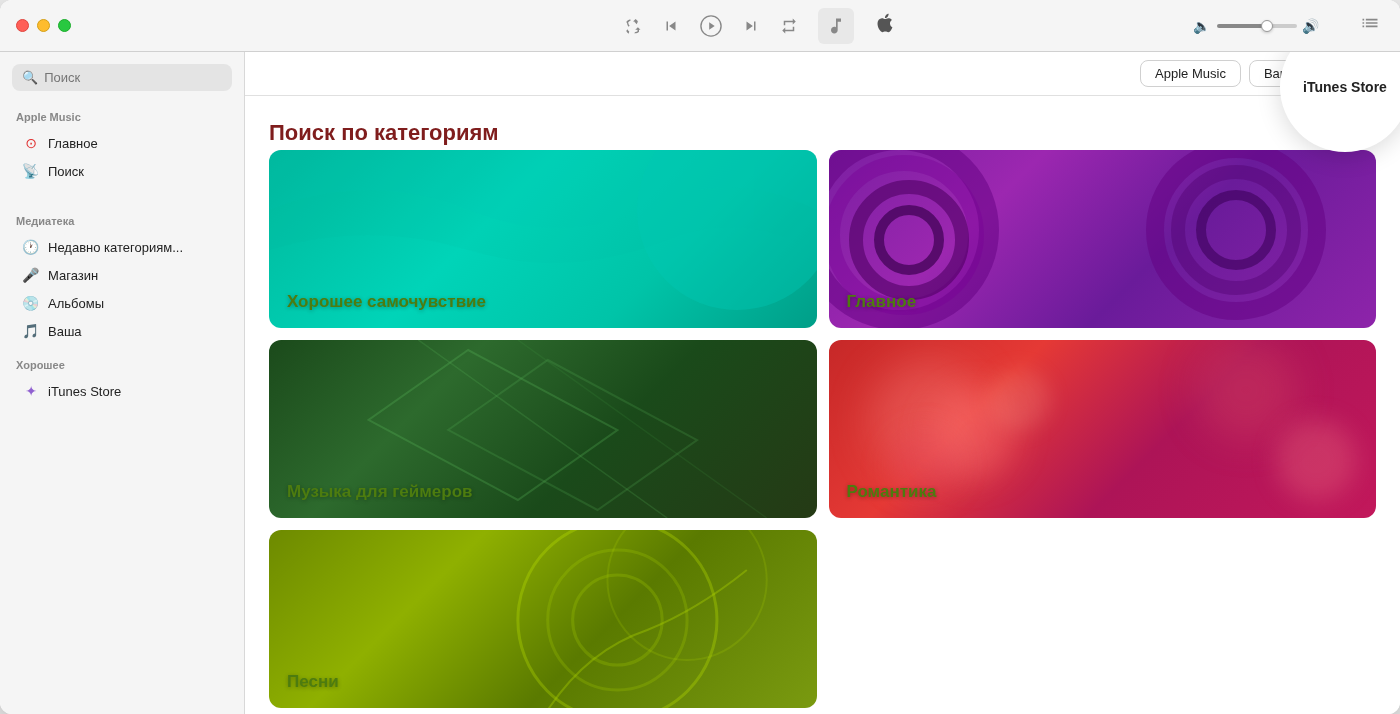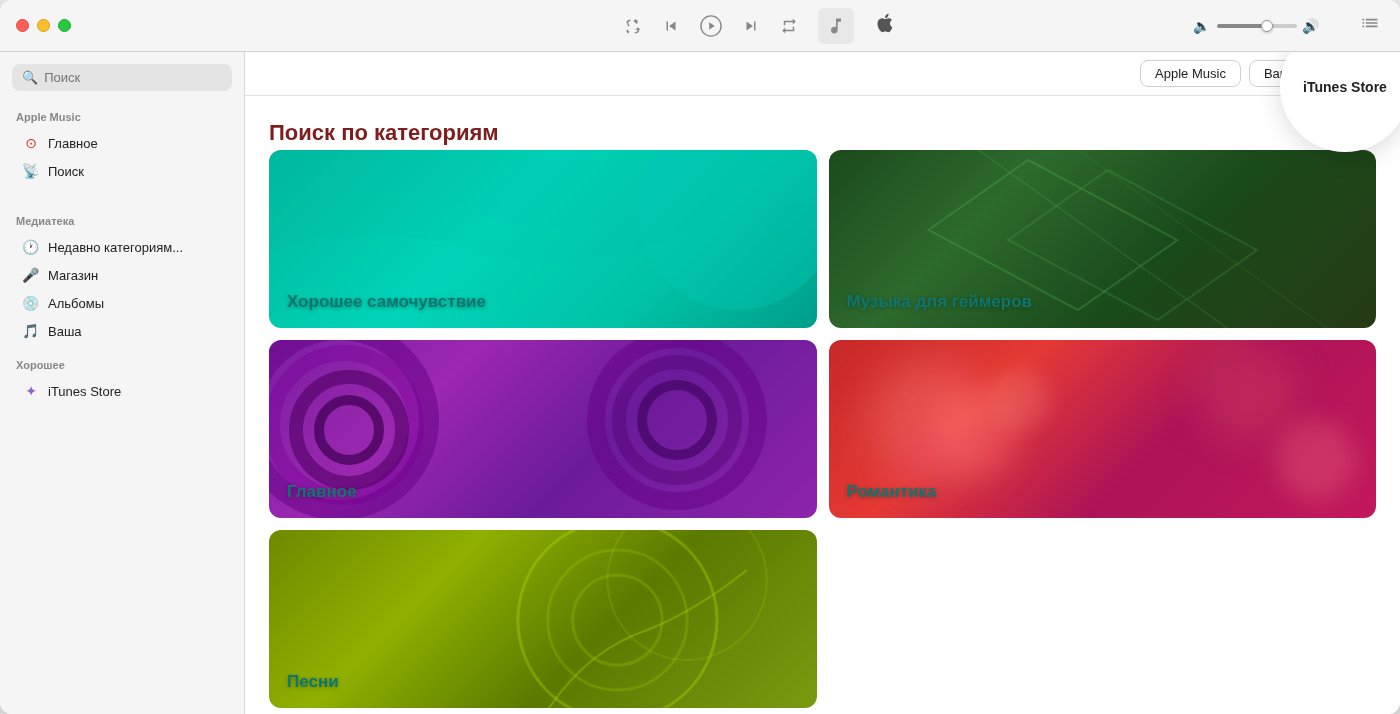--- a/index.html
+++ b/index.html
@@ -265,21 +265,21 @@
       position: absolute;
       top: 0; left: 0;
     }
 
     .category-card-label {
       position: absolute;
       bottom: 16px;
       left: 18px;
       font-size: 17px;
       font-weight: 600;
-      color: #0f766e;
+      color: #4d7c0f;
       text-shadow: 0 1px 4px rgba(0,0,0,0.3);
     }
 
     
     .cat-wellness {
       background: linear-gradient(135deg, #00b89c 0%, #00d4b8 40%, #00c4a8 70%, #009e88 100%);
     }
 
     .cat-melancholy {
       background: linear-gradient(135deg, #1a3a6c 0%, #2a4a8c 30%, #1e3a70 60%, #152d58 100%);
@@ -470,47 +470,47 @@
             <div class="category-card-bg cat-wellness">
 
               <svg style="position:absolute;top:0;left:0;width:100%;height:100%;opacity:0.4" viewBox="0 0 550 178" preserveAspectRatio="none">
                 <path d="M0 60 Q100 20 200 60 Q300 100 400 50 Q470 20 550 60 L550 0 L0 0 Z" fill="rgba(0,200,180,0.3)"></path>
                 <path d="M0 100 Q100 70 200 100 Q300 130 400 90 Q470 60 550 100 L550 0 L0 0 Z" fill="rgba(0,180,160,0.2)"></path>
               </svg>
             </div>
             <span class="category-card-label">Хорошее самочувствие</span>
           </div>
 
+
+          <div class="category-card">
+            <div class="category-card-bg cat-main">
+
+              <div style="position:absolute;top:-20px;left:-30px;width:200px;height:200px;border-radius:50%;border:20px solid rgba(100,0,130,0.5);"></div>
+              <div style="position:absolute;top:5px;left:-5px;width:160px;height:160px;border-radius:50%;border:16px solid rgba(120,0,150,0.4);"></div>
+              <div style="position:absolute;top:30px;left:20px;width:120px;height:120px;border-radius:50%;border:14px solid rgba(80,0,100,0.6);"></div>
+              <div style="position:absolute;top:55px;left:45px;width:70px;height:70px;border-radius:50%;border:10px solid rgba(60,0,80,0.7);"></div>
+
+              <div style="position:absolute;top:-10px;right:50px;width:180px;height:180px;border-radius:50%;border:18px solid rgba(100,0,130,0.5);"></div>
+              <div style="position:absolute;top:15px;right:75px;width:130px;height:130px;border-radius:50%;border:14px solid rgba(80,0,110,0.4);"></div>
+              <div style="position:absolute;top:40px;right:100px;width:80px;height:80px;border-radius:50%;border:10px solid rgba(60,0,90,0.6);"></div>
+            </div>
+            <span class="category-card-label">Главное</span>
+          </div>
 
           <div class="category-card">
             <div class="category-card-bg cat-gaming">
 
               <svg style="position:absolute;top:0;left:0;width:100%;height:100%;opacity:0.6" viewBox="0 0 550 178" preserveAspectRatio="none">
                 <polygon points="200,10 350,90 250,160 100,80" fill="none" stroke="rgba(100,200,100,0.4)" stroke-width="2"></polygon>
                 <polygon points="280,20 430,100 330,170 180,90" fill="none" stroke="rgba(100,200,100,0.3)" stroke-width="2"></polygon>
                 <line x1="150" y1="0" x2="400" y2="178" stroke="rgba(100,200,100,0.3)" stroke-width="1.5"></line>
                 <line x1="250" y1="0" x2="500" y2="178" stroke="rgba(80,180,80,0.2)" stroke-width="1.5"></line>
               </svg>
             </div>
             <span class="category-card-label">Музыка для геймеров</span>
-          </div>
-
-          <div class="category-card">
-            <div class="category-card-bg cat-main">
-
-              <div style="position:absolute;top:-20px;left:-30px;width:200px;height:200px;border-radius:50%;border:20px solid rgba(100,0,130,0.5);"></div>
-              <div style="position:absolute;top:5px;left:-5px;width:160px;height:160px;border-radius:50%;border:16px solid rgba(120,0,150,0.4);"></div>
-              <div style="position:absolute;top:30px;left:20px;width:120px;height:120px;border-radius:50%;border:14px solid rgba(80,0,100,0.6);"></div>
-              <div style="position:absolute;top:55px;left:45px;width:70px;height:70px;border-radius:50%;border:10px solid rgba(60,0,80,0.7);"></div>
-
-              <div style="position:absolute;top:-10px;right:50px;width:180px;height:180px;border-radius:50%;border:18px solid rgba(100,0,130,0.5);"></div>
-              <div style="position:absolute;top:15px;right:75px;width:130px;height:130px;border-radius:50%;border:14px solid rgba(80,0,110,0.4);"></div>
-              <div style="position:absolute;top:40px;right:100px;width:80px;height:80px;border-radius:50%;border:10px solid rgba(60,0,90,0.6);"></div>
-            </div>
-            <span class="category-card-label">Главное</span>
           </div>
 
           <div class="category-card">
             <div class="category-card-bg cat-romance">
 
               <div style="position:absolute;top:20px;left:40px;width:120px;height:120px;border-radius:50%;background:rgba(255,160,160,0.25);filter:blur(20px);"></div>
               <div style="position:absolute;top:50px;left:100px;width:90px;height:90px;border-radius:50%;background:rgba(255,120,120,0.3);filter:blur(15px);"></div>
               <div style="position:absolute;top:0px;right:80px;width:100px;height:100px;border-radius:50%;background:rgba(220,80,100,0.3);filter:blur(18px);"></div>
               <div style="position:absolute;top:80px;right:20px;width:80px;height:80px;border-radius:50%;background:rgba(255,140,140,0.25);filter:blur(12px);"></div>
               <div style="position:absolute;top:30px;left:160px;width:60px;height:60px;border-radius:50%;background:rgba(255,180,160,0.2);filter:blur(10px);"></div>

